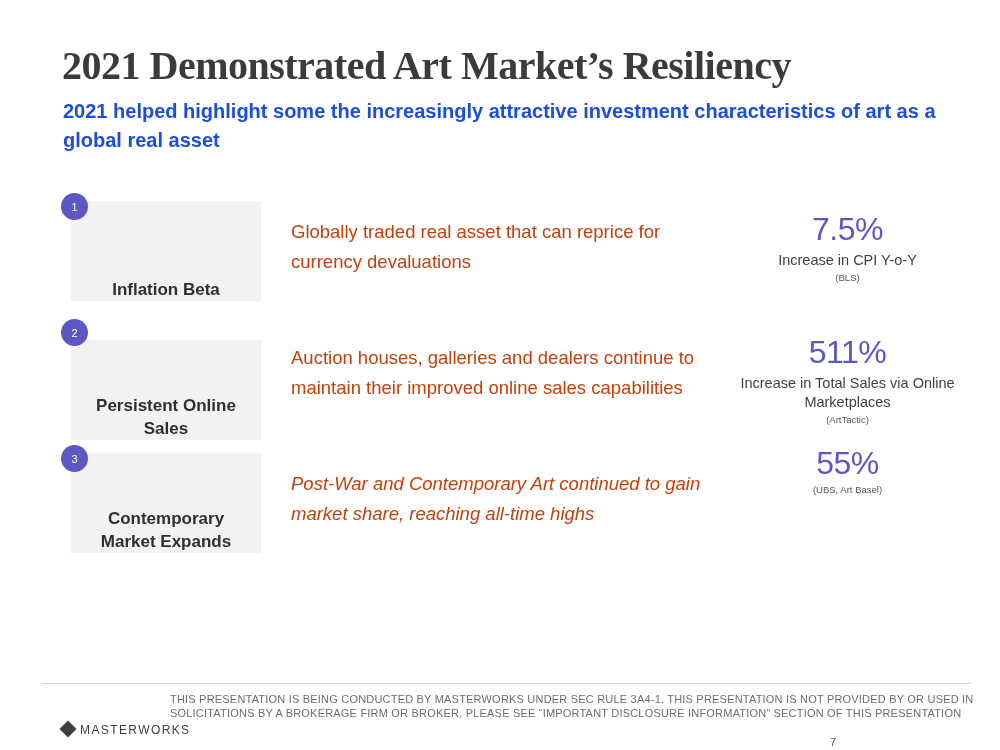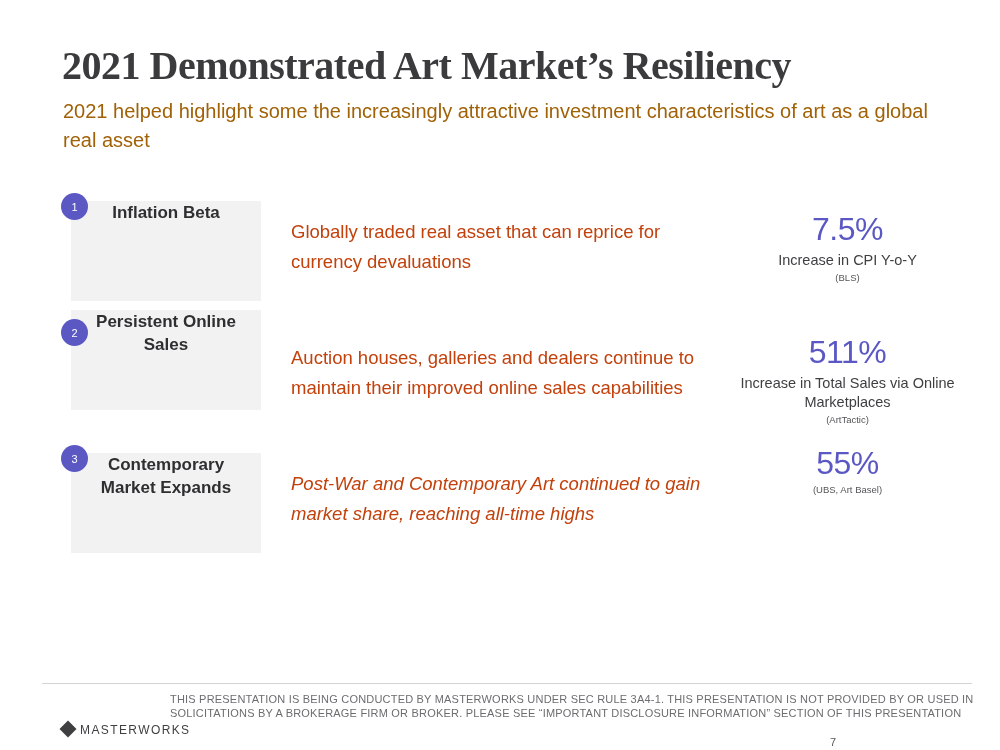--- a/index.html
+++ b/index.html
@@ -32,22 +32,22 @@
     color: #3b3b3d;
     white-space: nowrap;
   }
   .subtitle {
     position: absolute;
     left: 63px;
     top: 97px;
     width: 890px;
     font-size: 20px;
     line-height: 29px;
-    color: #a16207;
-    font-weight: 400;
+    color: #1d4ed8;
+    font-weight: 700;
   }
 
   .badge {
     position: absolute;
     left: 61px;
     top: -12px;
     width: 27px;
     height: 27px;
     border-radius: 50%;
     background: #5b58c4;
@@ -59,21 +59,21 @@
     z-index: 3;
   }
   .label-box {
     position: absolute;
     left: 71px;
     top: 0;
     width: 190px;
     height: 100px;
     background: #f2f2f2;
     display: flex;
-    align-items: flex-start;
+    align-items: flex-end;
     justify-content: center;
     text-align: center;
     z-index: 2;
   }
   .label-box span {
     font-size: 17px;
     font-weight: bold;
     color: #2f2f31;
     line-height: 23px;
     display: block;
@@ -177,21 +177,21 @@
     <div class="desc" style="top:217px;">Globally traded real asset that can reprice for currency devaluations</div>
     <div class="stat" style="top:210px;">
       <div class="stat-value">7.5%</div>
       <div class="stat-desc">Increase in CPI Y-o-Y</div>
       <div class="stat-source">(BLS)</div>
     </div>
   </div>
 
   <div>
     <div class="badge" style="top:319px;">2</div>
-    <div class="label-box" style="top:310px;">
+    <div class="label-box" style="top:340px;">
       <span>Persistent Online Sales</span>
     </div>
     <div class="desc" style="top:343px;">Auction houses, galleries and dealers continue to maintain their improved online sales capabilities</div>
     <div class="stat" style="top:333px;">
       <div class="stat-value">511%</div>
       <div class="stat-desc">Increase in Total Sales via Online Marketplaces</div>
       <div class="stat-source">(ArtTactic)</div>
     </div>
   </div>
 

